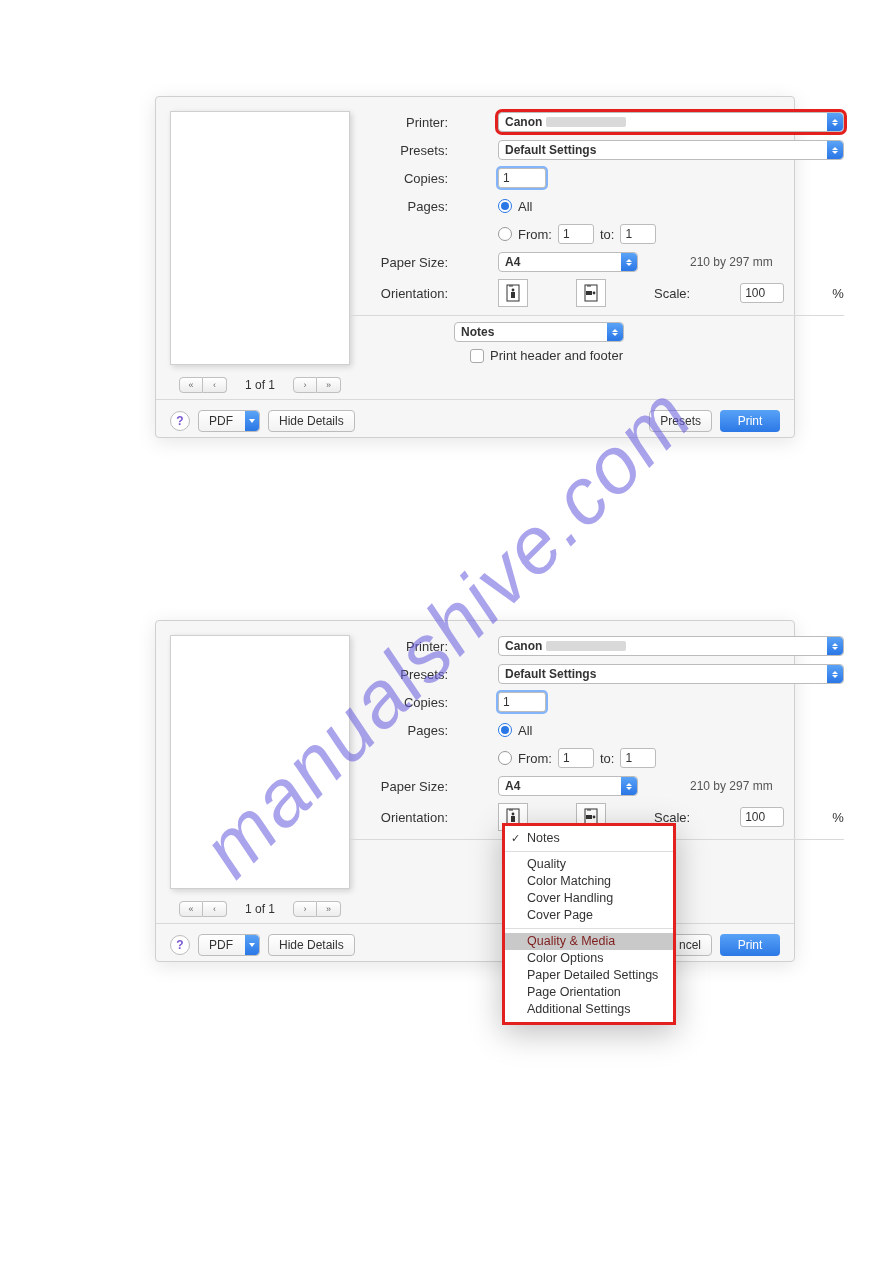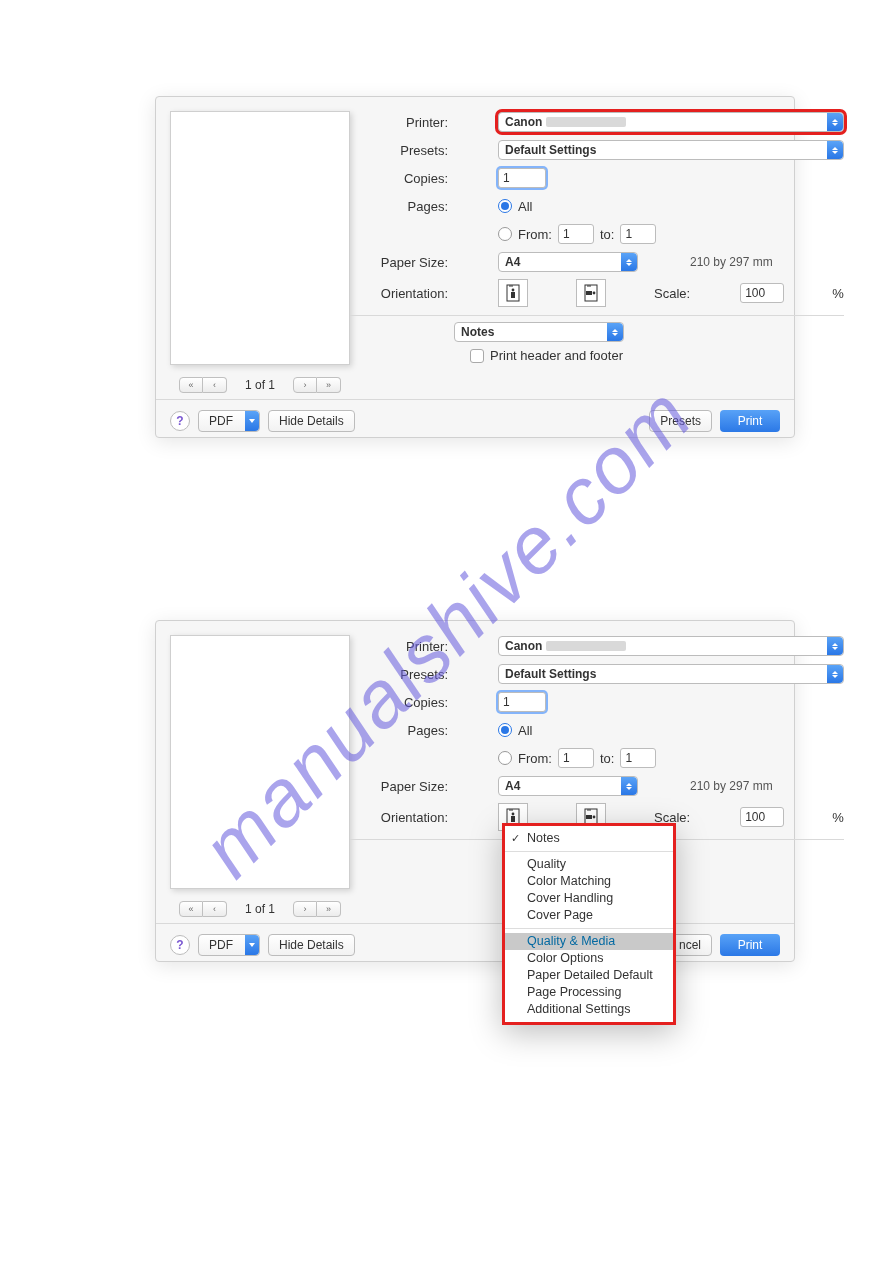--- a/index.html
+++ b/index.html
@@ -251,21 +251,21 @@
     padding: 1px 10px 1px 22px;
     font-size: 12.5px;
     line-height: 15px;
     position: relative;
   }
   .menu-item.checked::before {
     content:"✓"; position:absolute; left:6px; font-size:11px;
   }
   .menu-item.sel {
     background:#c9c9c9;
-    color:#0369a1;
+    color:#7f1d1d;
   }
   .menu-sep { height:1px; background:#ddd; margin:4px 0; }
 
   .dialog2 .notes-popup-wrap { position:relative; }
   .dialog2 .notes-popup-float {
     position:absolute;
     left: 176px;
     top: -1px;
     width: 16px; height:20px;
     background: linear-gradient(#5aa3f7,#2a77e6);
@@ -525,17 +525,17 @@
   <div class="menu-container">
     <div class="menu-item checked">Notes</div>
     <div class="menu-sep"></div>
     <div class="menu-item">Quality</div>
     <div class="menu-item">Color Matching</div>
     <div class="menu-item">Cover Handling</div>
     <div class="menu-item">Cover Page</div>
     <div class="menu-sep"></div>
     <div class="menu-item sel">Quality &amp; Media</div>
     <div class="menu-item">Color Options</div>
-    <div class="menu-item">Paper Detailed Default</div>
-    <div class="menu-item">Page Processing</div>
+    <div class="menu-item">Paper Detailed Settings</div>
+    <div class="menu-item">Page Orientation</div>
     <div class="menu-item">Additional Settings</div>
   </div>
 </div>
 
 </body></html>

